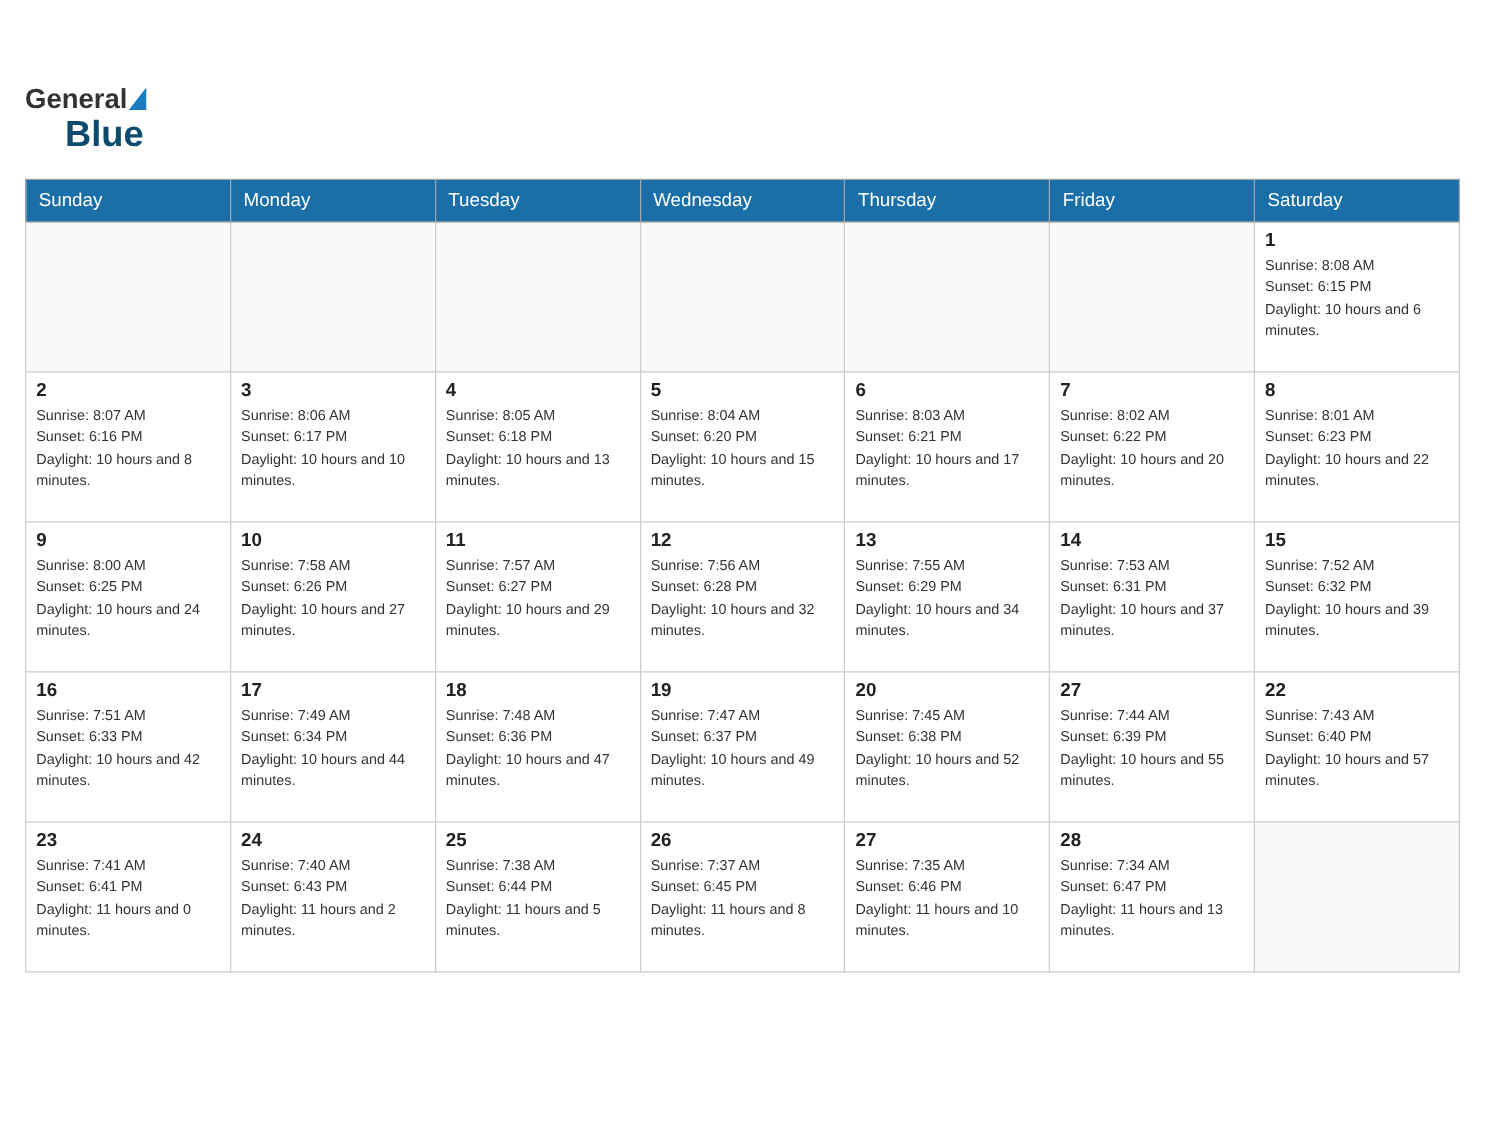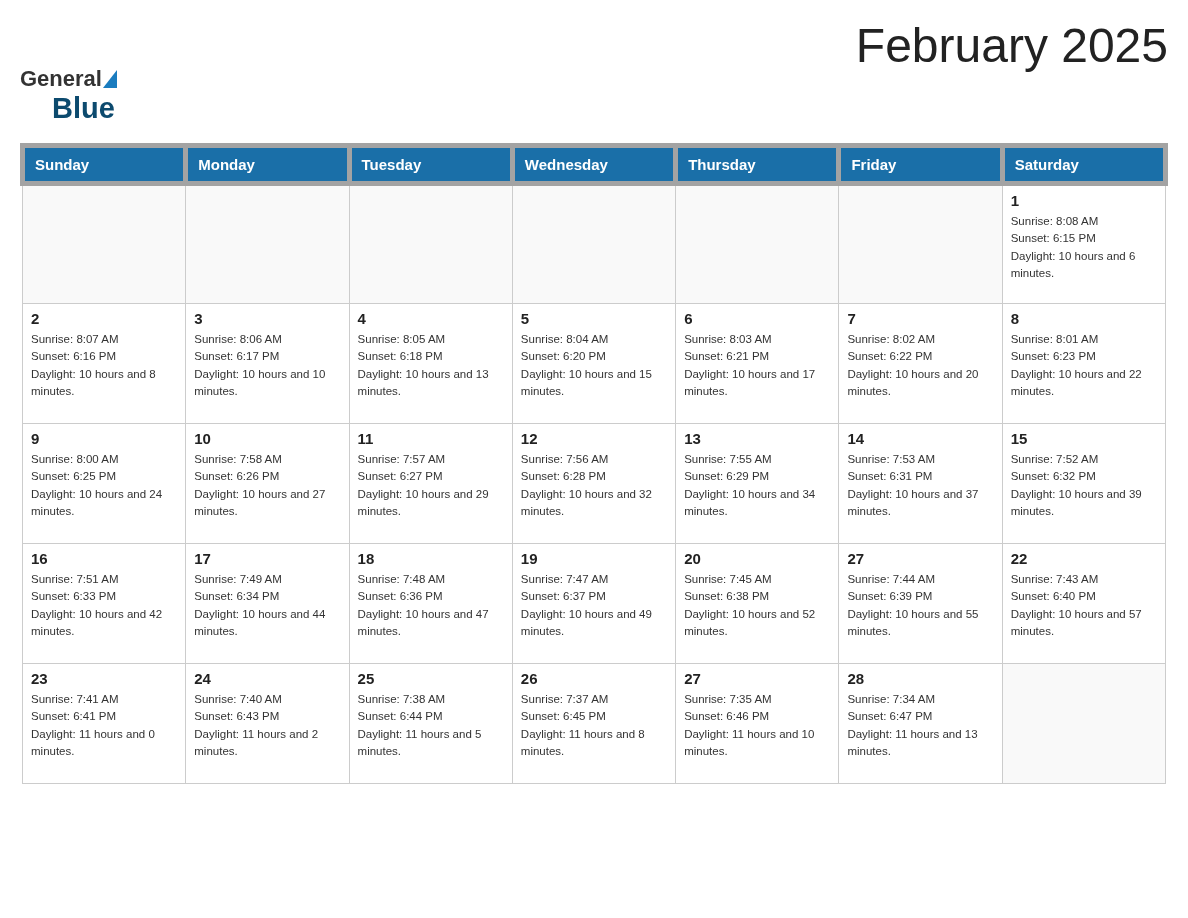--- a/index.html
+++ b/index.html
@@ -32,24 +32,24 @@
     }
     .calendar {
       width: 100%;
       border-collapse: collapse;
       table-layout: fixed;
     }
     .calendar th {
       background-color: #1a6fa8;
       color: #fff;
       font-size: 15px;
-      font-weight: bold;
+      font-weight: normal;
       padding: 8px 10px;
       text-align: left;
-      border: 5px solid #a3a3a3;
+      border: 1px solid #a3a3a3;
     }
     .calendar td {
       vertical-align: top;
       border: 1px solid #ccc;
       padding: 6px 8px;
       height: 120px;
       font-size: 12px;
       color: #333;
       background: #fff;
     }
@@ -104,21 +104,20 @@
 
 <div class="header">
   <div class="logo-wrapper">
     <div class="logo-line1">
       <span class="logo-general-text">General</span>
       <span class="logo-triangle"></span>
     </div>
     <span class="logo-blue-text">Blue</span>
   </div>
   <div class="title-area">
-    <div class="calendar-title">February 2025</div>
   </div>
 </div>
 
 <table class="calendar">
   <thead>
     <tr>
     <th>Sunday</th>
         <th>Monday</th>
         <th>Tuesday</th>
         <th>Wednesday</th>

